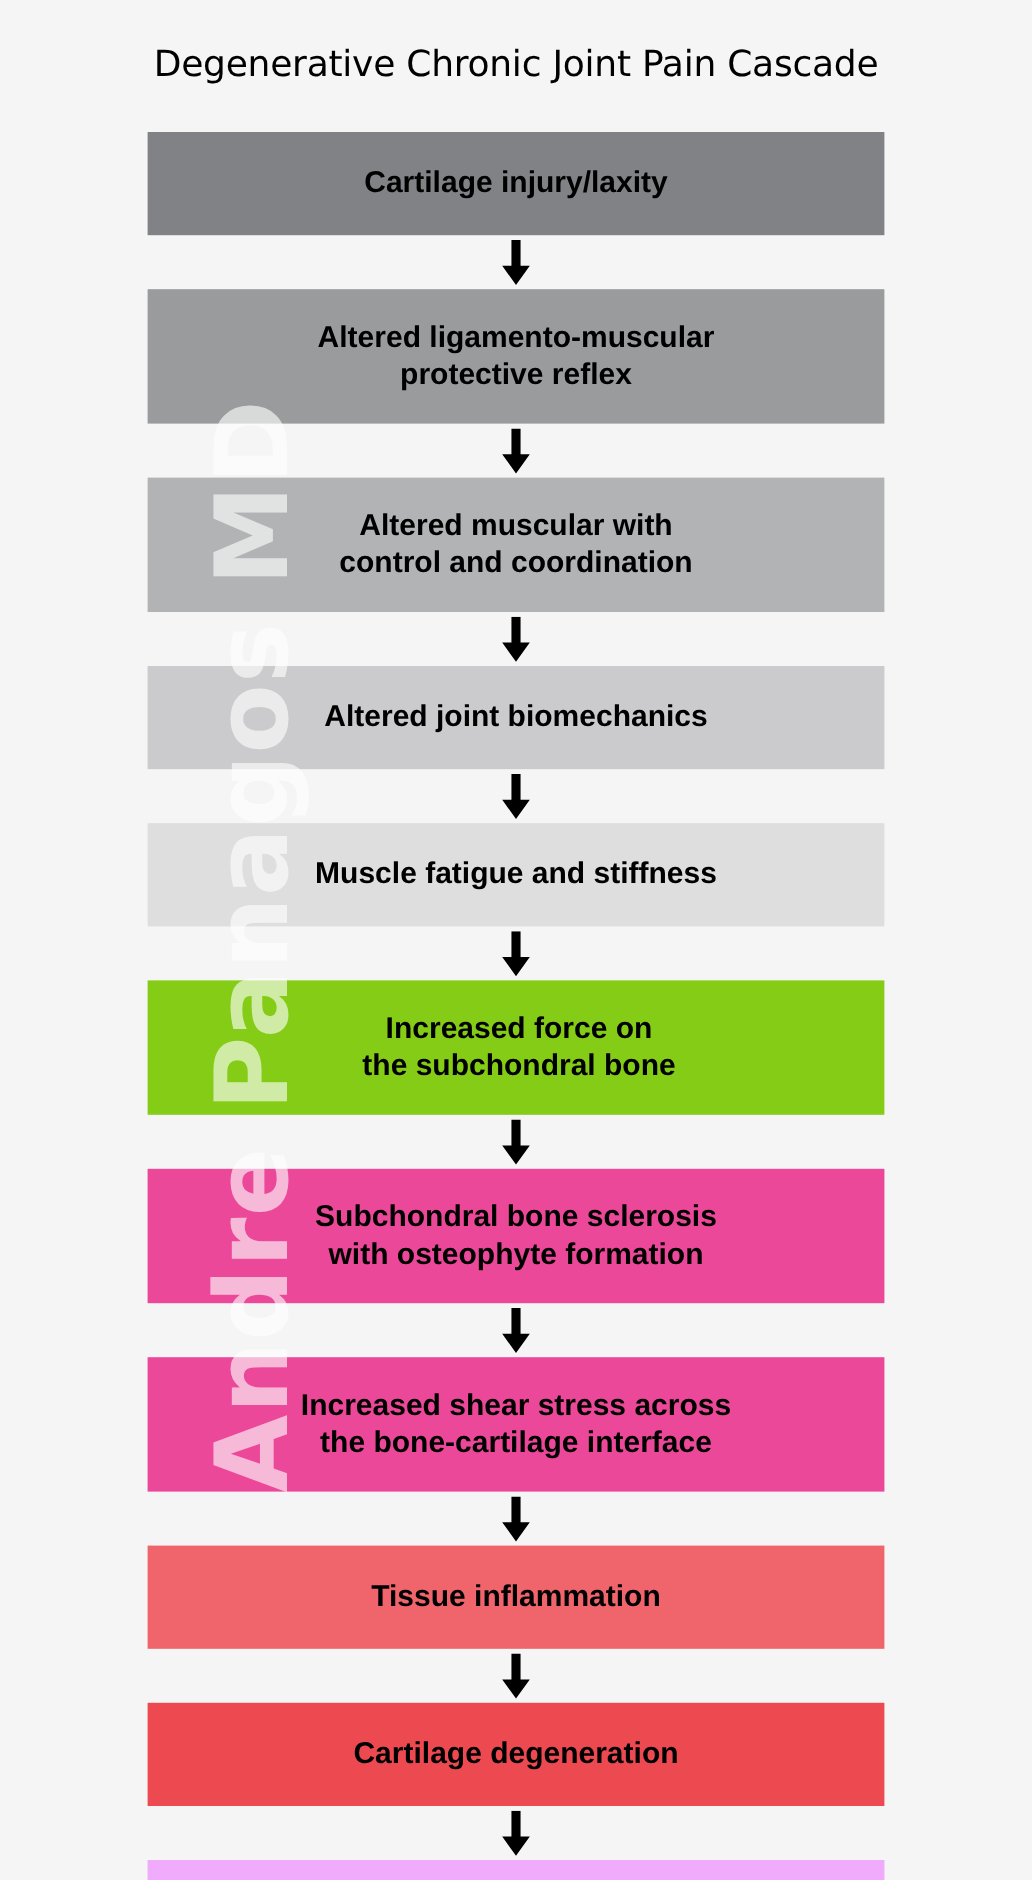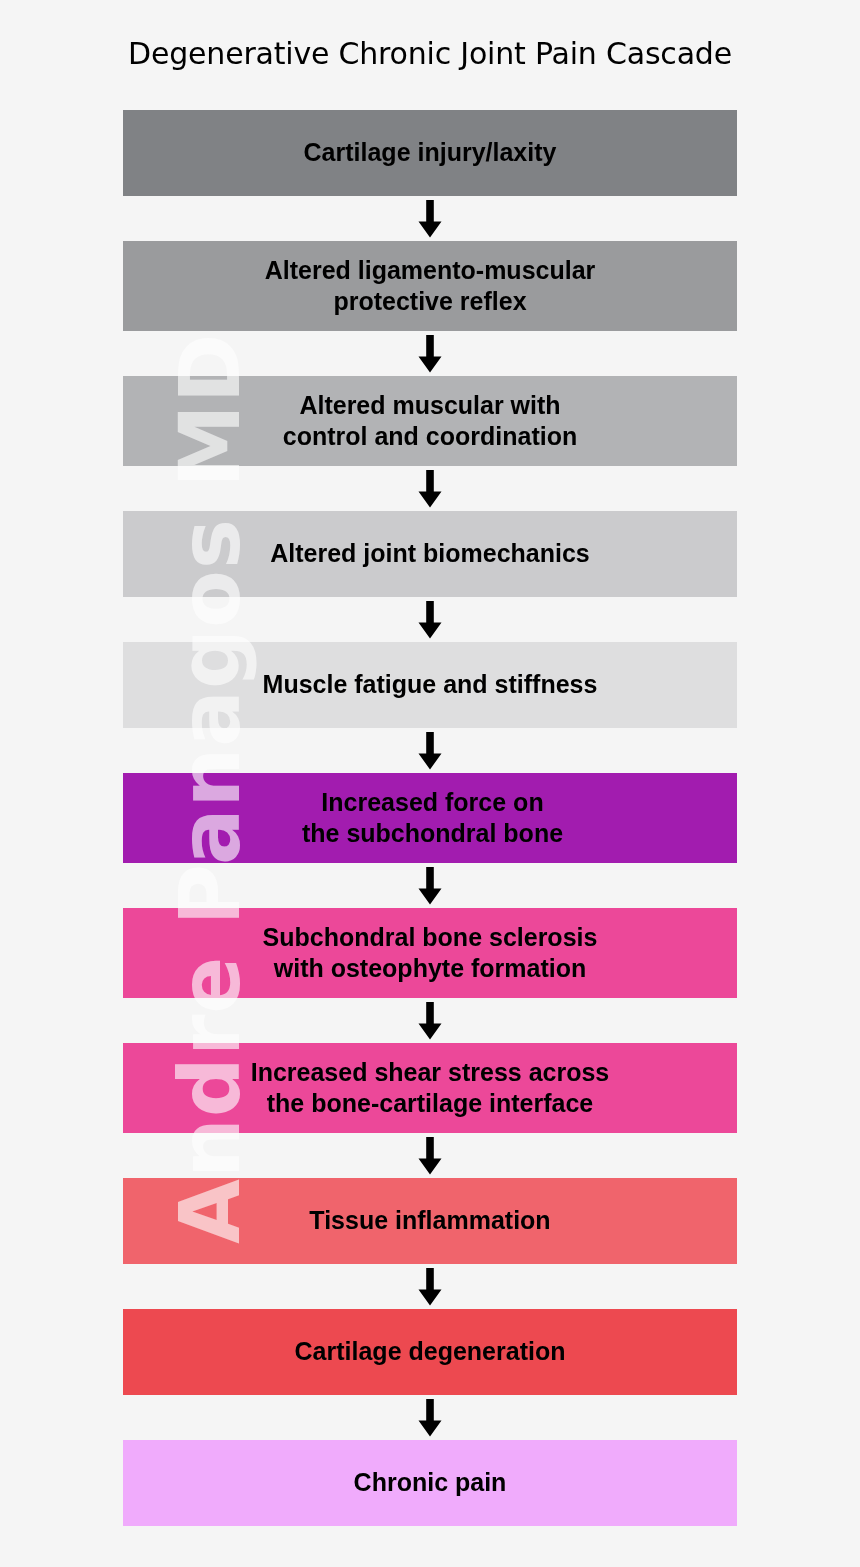--- a/index.html
+++ b/index.html
@@ -89,21 +89,21 @@
     line-height: 1.26;
     color: #000000;
     padding: 0 10px;
   }
   .node .node-label {
     width: 100%;
     white-space: pre-line;
   }
 
   .h1line { height: 86px; }
-  .h2line { height: 90px; }
+  .h2line { height: 112px; }
 
   .connector {
     width: 614px;
     height: 45px;
     display: flex;
     align-items: center;
     justify-content: center;
   }
   .connector svg { display: block; }
 </style>
@@ -154,21 +154,21 @@
         </svg>
       </div>
       <div class="node h1line" style="background: rgb(222, 222, 223);">
         <div class="node-label">Muscle fatigue and stiffness</div>
       </div>
       <div class="connector">
         <svg width="34" height="38" viewBox="0 0 34 38" aria-hidden="true">
           <path d="M13.2 0 H20.8 V21.5 H28.5 L17 37.5 L5.5 21.5 H13.2 Z" fill="#000000"></path>
         </svg>
       </div>
-      <div class="node h2line" style="background: #a21caf; padding-left: 15px;">
+      <div class="node h2line" style="background: #84cc16; padding-left: 15px;">
         <div class="node-label">Increased force on
 the subchondral bone</div>
       </div>
       <div class="connector">
         <svg width="34" height="38" viewBox="0 0 34 38" aria-hidden="true">
           <path d="M13.2 0 H20.8 V21.5 H28.5 L17 37.5 L5.5 21.5 H13.2 Z" fill="#000000"></path>
         </svg>
       </div>
       <div class="node h2line" style="background: #ec4899;">
         <div class="node-label">Subchondral bone sclerosis

